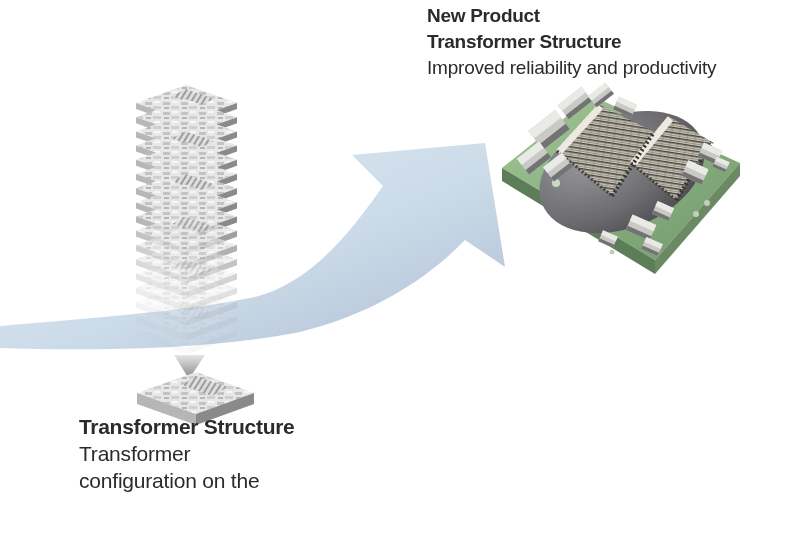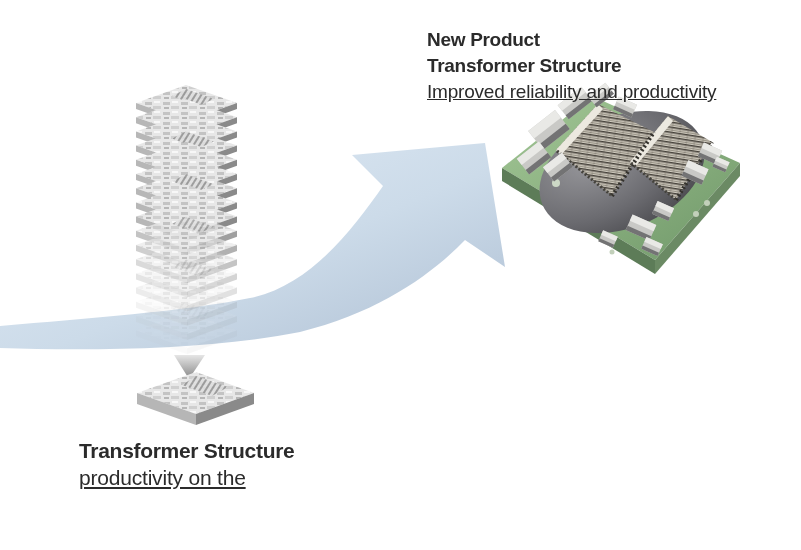--- a/index.html
+++ b/index.html
@@ -1,25 +1,25 @@
 <!DOCTYPE html>
 <html><head>
 <meta charset="utf-8">
 <style>
   html,body{margin:0;padding:0;background:#ffffff;}
   body{width:801px;height:550px;overflow:hidden;position:relative;
        font-family:"Liberation Sans","DejaVu Sans",sans-serif;}
   .stage{position:absolute;left:0;top:0;width:801px;height:550px;}
   svg.scene{position:absolute;left:0;top:0;}
-  .caption{position:absolute;color:var(--text,#2b2b2b);margin-top:24px;}
+  .caption{position:absolute;color:var(--text,#2b2b2b);}
   .caption div{white-space:nowrap;}
   .caption-new{left:427px;top:3px;font-size:19px;line-height:26px;}
   .caption-old{left:79px;top:413px;font-size:21px;line-height:27px;}
   .cap-bold{font-weight:700;letter-spacing:-0.3px;}
-  .cap-reg{font-weight:400;letter-spacing:-0.2px;text-decoration:underline;}
+  .cap-reg{font-weight:400;letter-spacing:-0.2px;}
 </style>
 </head>
 <body style="--text: #2b2b2b;">
 
 <div class="stage">
 
   <svg class="scene" width="801" height="550" viewBox="0 0 801 550">
     <defs>
       <linearGradient id="arrowGrad" x1="0" y1="0" x2="1" y2="1">
         <stop id="ag0" offset="0" stop-color="#e2ecf6"></stop>
@@ -261,16 +261,17 @@
   </svg>
 
   <div class="caption caption-new">
     <div class="cap-bold">New Product</div>
     <div class="cap-bold">Transformer Structure</div>
     <div class="cap-reg">Improved reliability and productivity</div>
   </div>
 
   <div class="caption caption-old">
     <div class="cap-bold">Transformer Structure</div>
-    <div class="cap-reg">productivity on the</div>
+    <div class="cap-reg">Transformer</div>
+    <div class="cap-reg">configuration on the</div>
   </div>
 
 </div>
 
 </body></html>

